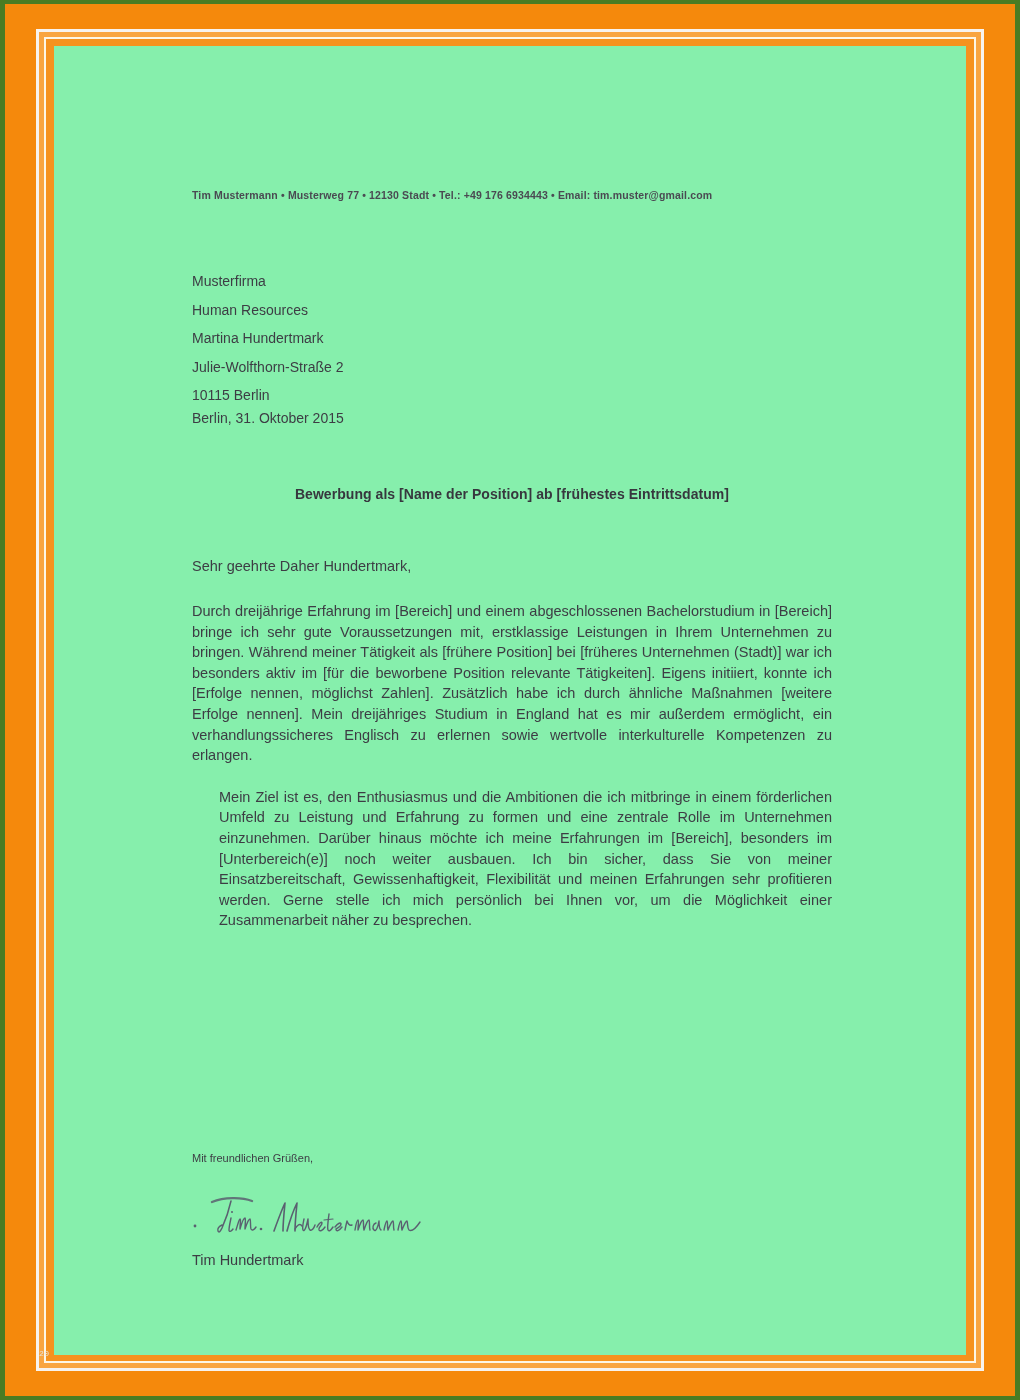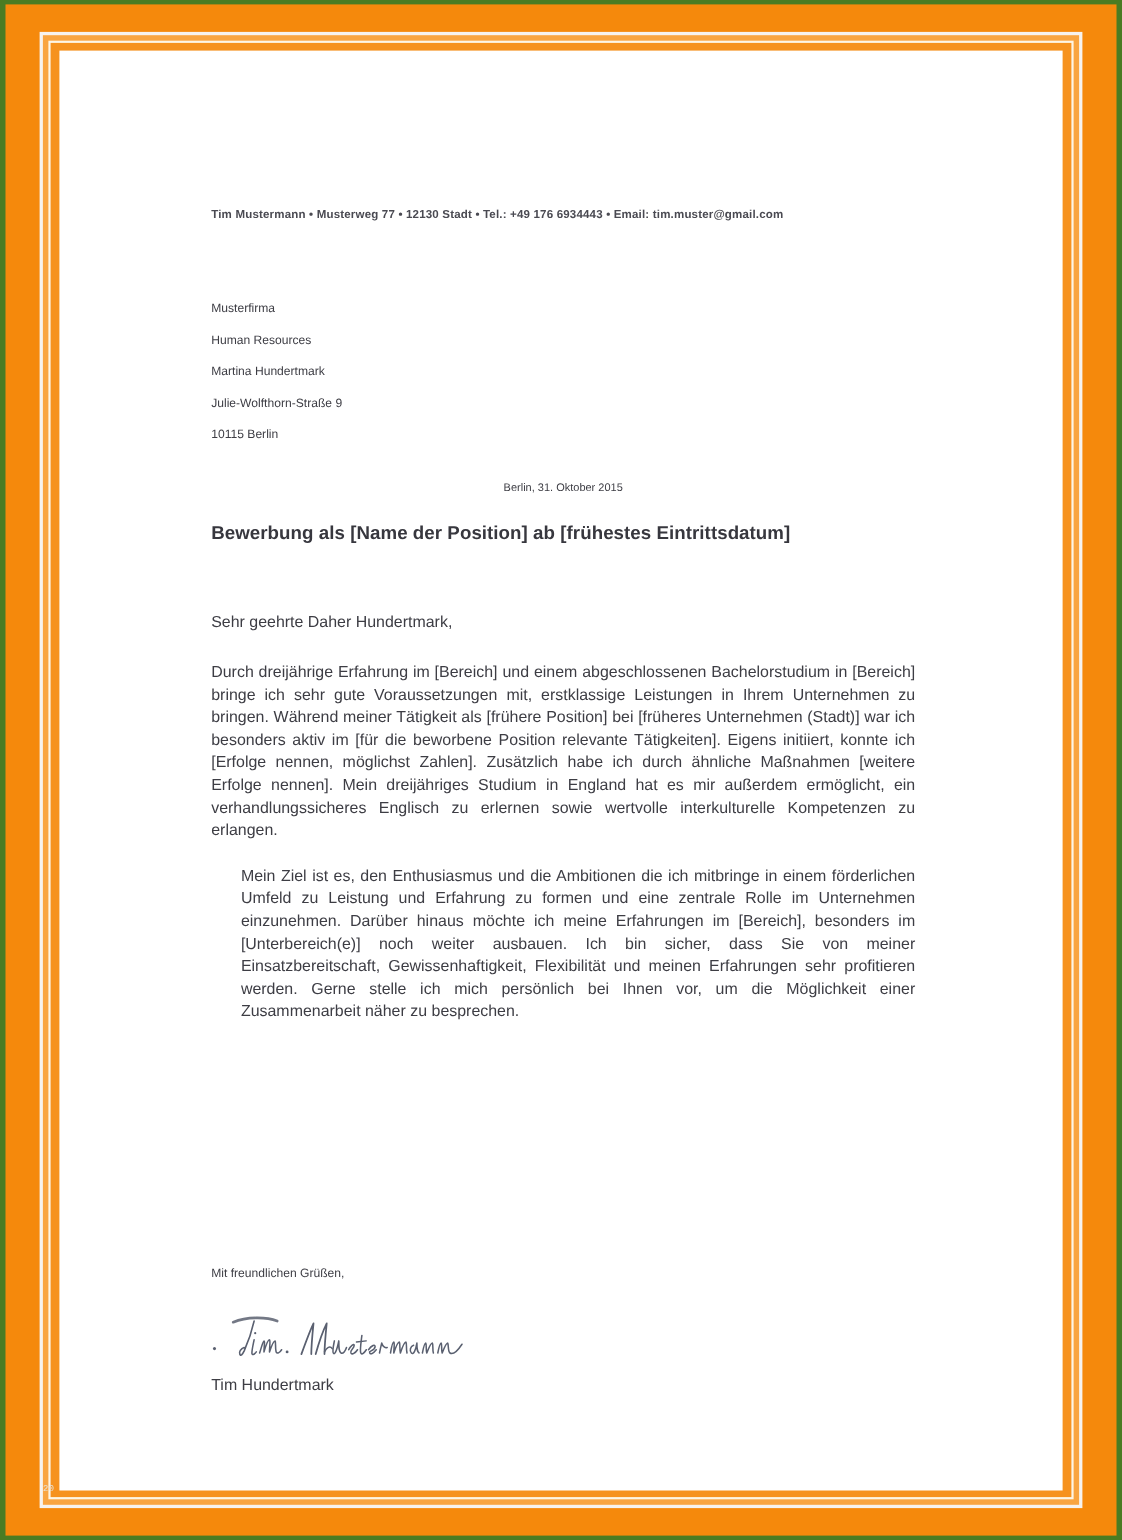--- a/index.html
+++ b/index.html
@@ -65,21 +65,21 @@
     height: 1322px;
     background: #f6921e;
   }
 
   
   .page {
     position: absolute;
     left: 54px; top: 46px;
     width: 912px;
     height: 1309px;
-    background: #ffffff;
+    background: #86efac;
     overflow: hidden;
   }
 
   
   .page-index {
     position: absolute;
     left: 39px;
     top: 1349px;
     font-size: 8px;
     color: #e8e2d8;
@@ -105,46 +105,46 @@
     font-weight: bold;
     color: #4a4a52;
     letter-spacing: .15px;
     white-space: nowrap;
   }
 
   .recipient {
     position: absolute;
     top: 221px;
     left: 0;
-    font-size: 11px;
+    font-size: 14px;
     line-height: 28.6px;
     color: #3d3d44;
   }
   .recipient div { white-space: nowrap; }
 
   .date-line {
     position: absolute;
     top: 364px;
     left: 0;
     width: 640px;
-    text-align: center;
-    font-size: 10px;
-    color: #3d3d44;
-    margin-top: 28px;
+    text-align: left;
+    font-size: 14px;
+    color: #3d3d44;
   }
 
   .subject-line {
     position: absolute;
-    top: 429px;
-    left: 0;
-    width: 640px;
-    font-size: 17px;
+    top: 440px;
+    left: 0;
+    width: 640px;
+    font-size: 14px;
     font-weight: bold;
     color: #37373e;
     letter-spacing: .05px;
+    text-align: center;
   }
 
   .salutation {
     position: absolute;
     top: 512px;
     left: 0;
     font-size: 14.5px;
     color: #3d3d44;
   }
 
@@ -203,21 +203,21 @@
 <div class="page">
 
   <div class="letter">
 
     <div class="sender-line">Tim Mustermann • Musterweg 77 • 12130 Stadt • Tel.: +49 176 6934443 • Email: tim.muster@gmail.com</div>
 
     <div class="recipient">
       <div>Musterfirma</div>
       <div>Human Resources</div>
       <div>Martina Hundertmark</div>
-      <div>Julie-Wolfthorn-Straße 9</div>
+      <div>Julie-Wolfthorn-Straße 2</div>
       <div>10115 Berlin</div>
     </div>
 
     <div class="date-line">Berlin, 31. Oktober 2015</div>
 
     <div class="subject-line">Bewerbung als [Name der Position] ab [frühestes Eintrittsdatum]</div>
 
     <div class="salutation">Sehr geehrte Daher Hundertmark,</div>
 
     <div class="body-text">

